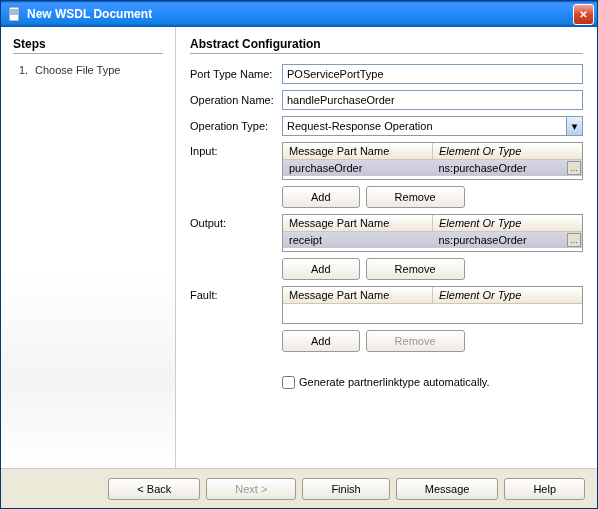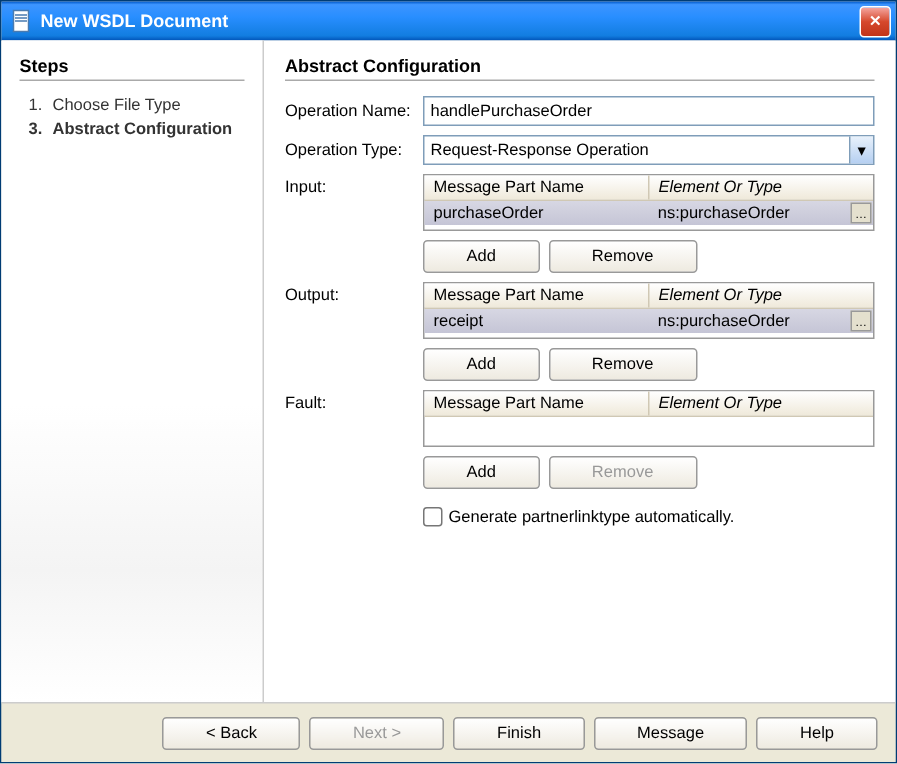--- a/index.html
+++ b/index.html
@@ -34,21 +34,21 @@
 .tbl .hdr { display:flex; background:linear-gradient(to bottom,#fff,#efe9da); border-bottom:1px solid #d0c8b4;}
 .tbl .hdr .col { padding:2px 6px; font-size:11px; border-right:1px solid #d0c8b4; flex:1;}
 .tbl .hdr .col:last-child { border-right:none;font-style:italic;}
 .tbl .row { display:flex; background:linear-gradient(to bottom,#d7d7e3,#c5c5d6);}
 .tbl .row .cell { padding:2px 6px; font-size:11px; flex:1; position:relative;}
 .tbl .row .cell .browse { position:absolute; right:1px; top:1px; width:14px; height:14px; background:#e4e0ce; border:1px solid #999; font-size:8px; display:flex; align-items:center; justify-content:center; cursor:pointer;}
 .tbl .empty { height:18px;}
 .btnrow { margin-top:6px; display:flex; gap:6px;}
 .btn { min-width:64px; height:22px; background:linear-gradient(to bottom,#fff,#eeeae0); border:1px solid #999; border-radius:3px; font-size:11px; cursor:pointer; padding:0 28px;}
 .btn:disabled { color:#999; cursor:default;}
-.chkrow { margin-top:6px; margin-left:92px; display:flex; align-items:center; gap:4px;}
+.chkrow { margin-top:18px; margin-left:92px; display:flex; align-items:flex-start; gap:4px;}
 .chkrow input { width:13px; height:13px;}
 .footer { height:40px; border-top:1px solid #ccc; background:#ece9d8; display:flex; align-items:center; justify-content:flex-end; padding:0 12px; gap:6px;}
 .footer .btn { min-width:66px;}
 </style>
 </head>
 <body>
 
 <div class="window">
   <div class="titlebar">
     <span class="icon">
@@ -62,28 +62,31 @@
       <span>✕</span>
     </div>
   </div>
 
   <div class="body">
     <div class="sidebar">
       <h3>Steps</h3>
       <hr>
       <ol>
         <li><span class="num">1.</span><span>Choose File Type</span></li>
-        <li class="active"><span class="num">3.</span><span>Abstract Configuration</span></li>
       </ol>
     </div>
 
     <div class="main">
       <h3>Abstract Configuration</h3>
       <hr>
 
+      <div class="formrow">
+        <label>Port Type Name:</label>
+        <input type="text" value="POServicePortType" style="">
+      </div>
 
       <div class="formrow">
         <label>Operation Name:</label>
         <input type="text" value="handlePurchaseOrder" style="">
       </div>
 
       <div class="formrow">
         <label>Operation Type:</label>
         <div class="selwrap">
           <input type="text" readonly="" value="Request-Response Operation" style="">

